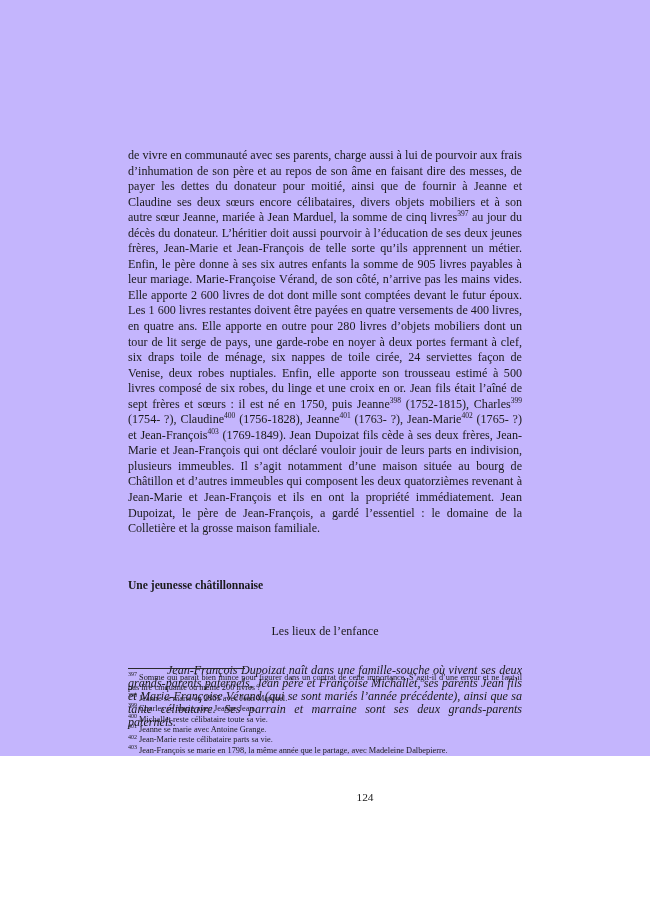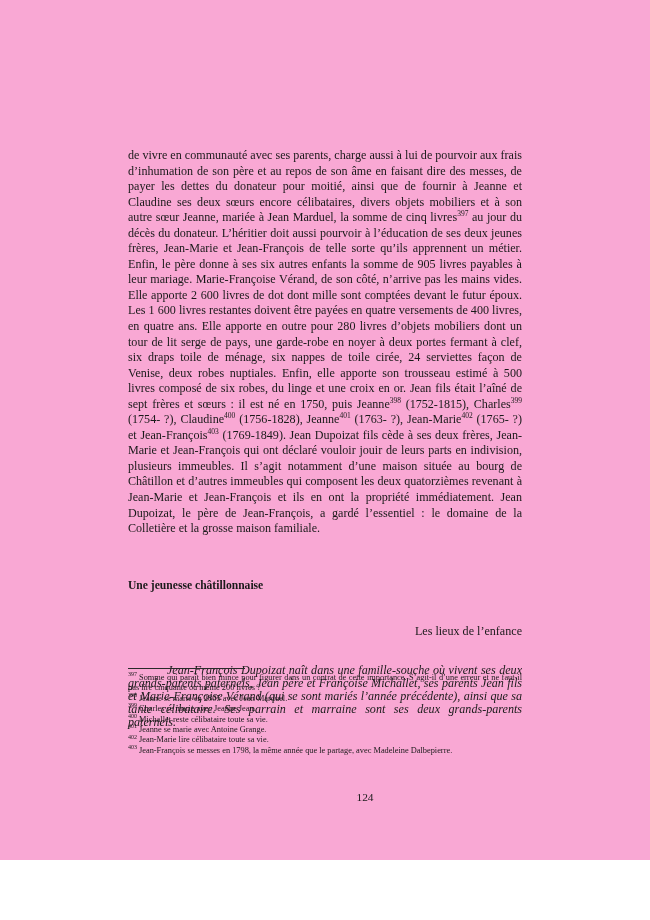--- a/index.html
+++ b/index.html
@@ -13,22 +13,22 @@
     font-family: "Liberation Serif", "DejaVu Serif", serif;
     color: #1a1a1a;
     position: relative;
     overflow: hidden;
   }
   .page {
     position: absolute;
     left: 0;
     top: 0;
     width: 650px;
-    height: 860px;
-    background: #f9a8d4;
+    height: 756px;
+    background: #c4b5fd;
   }
   .content {
     position: absolute;
     left: 128px;
     top: 148px;
     width: 394px;
   }
   p.body-par {
     margin: 0;
     font-size: 12.1px;
@@ -48,21 +48,21 @@
     font-weight: bold;
     line-height: 15px;
     text-align: left;
     font-family: Liberation Serif, serif;
   }
   .subheading {
     margin: 0;
     font-size: 12.1px;
     font-weight: normal;
     line-height: 15px;
-    text-align: right;
+    text-align: center;
   }
   .spacer-lg { height: 41px; }
   .spacer-md { height: 31px; }
   .spacer-sm { height: 25px; }
   p.indent-par {
     margin: 0;
     font-size: 12.1px;
     line-height: 13px;
     text-align: justify;
     text-indent: 39px;
@@ -140,20 +140,20 @@
     <p class="fn fn-multiline"><sup>397</sup><span>Somme qui paraît bien mince pour figurer dans un contrat de cette importance. S’agit-il d’une erreur et ne faut-il pas lire cinquante ou même 200 livres ?</span></p>
 
     <p class="fn"><sup>398</sup><span>Jeanne se marie en 2805 avec Jean Marduel.</span></p>
 
     <p class="fn"><sup>399</sup><span>Charles se marie avec Jeanne Jean.</span></p>
 
     <p class="fn"><sup>400</sup><span>Michallet reste célibataire toute sa vie.</span></p>
 
     <p class="fn"><sup>401</sup><span>Jeanne se marie avec Antoine Grange.</span></p>
 
-    <p class="fn"><sup>402</sup><span>Jean-Marie lire célibataire toute sa vie.</span></p>
+    <p class="fn"><sup>402</sup><span>Jean-Marie reste célibataire parts sa vie.</span></p>
 
-    <p class="fn"><sup>403</sup><span>Jean-François se messes en 1798, la même année que le partage, avec Madeleine Dalbepierre.</span></p>
+    <p class="fn"><sup>403</sup><span>Jean-François se marie en 1798, la même année que le partage, avec Madeleine Dalbepierre.</span></p>
   </div>
 
   <div class="page-number">124</div>
 
 </div>
 
 </body></html>

